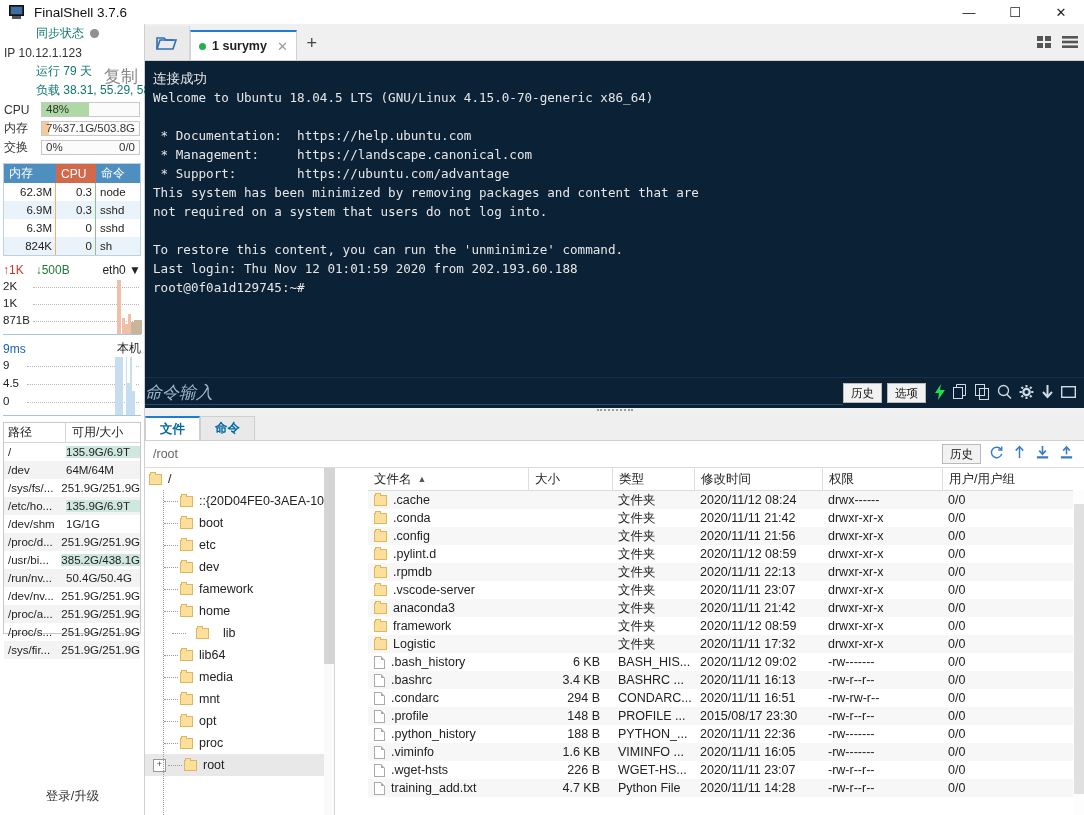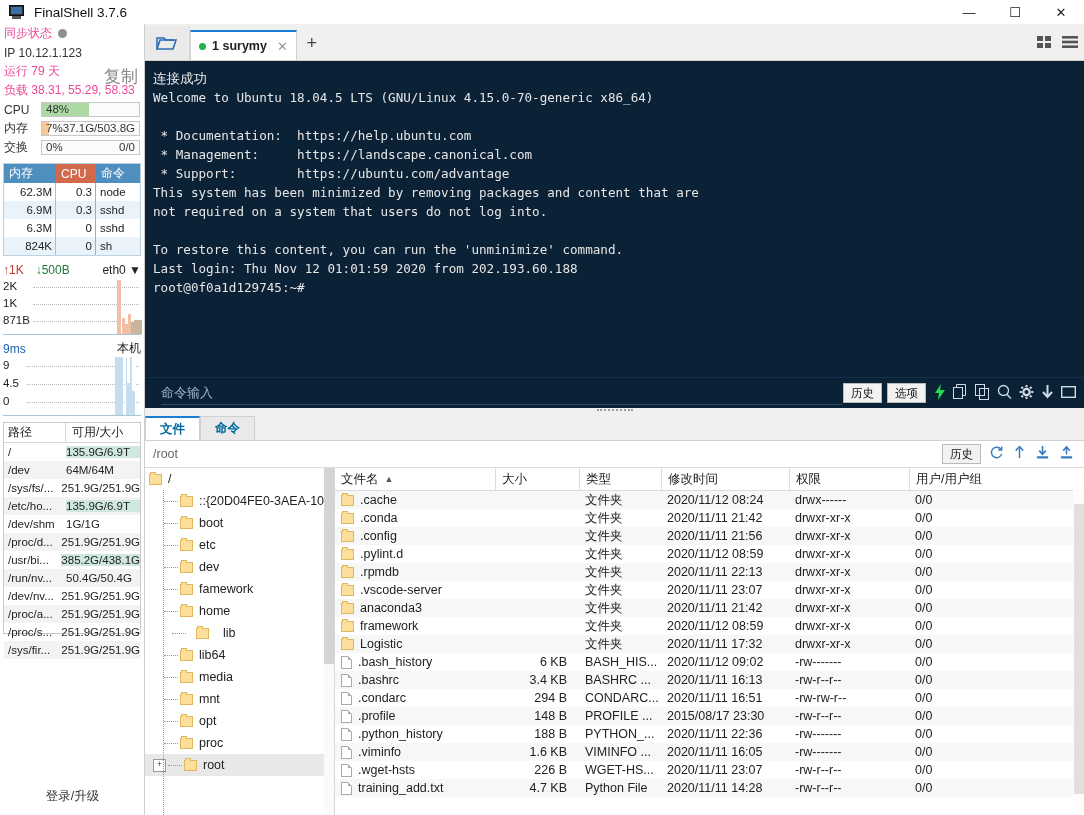--- a/index.html
+++ b/index.html
@@ -21,21 +21,21 @@
   .tb-title{margin-left:8px;font-size:13.5px;color:#111;}
   .tb-spacer{flex:1;}
   .wbtn{width:46px;height:24px;display:flex;align-items:center;justify-content:center;font-size:13px;color:#222;}
 
   
   .body{position:absolute;left:0;top:24px;width:1084px;height:791px;display:flex;}
 
   
   .sidebar{width:145px;height:791px;background:#ffffff;position:relative;border-right:1px solid #cfcfcf;box-sizing:border-box;}
   .sb-row{display:flex;align-items:center;height:19px;padding-left:4px;font-size:12px;color:#333;white-space:nowrap;}
-  .sb-label{color:#ec4899;}
+  .sb-label{color:#0f766e;margin-left:32px;}
   .dot{width:9px;height:9px;border-radius:50%;background:#909090;display:inline-block;margin-left:6px;}
   .copy{color:#888;margin-left:auto;margin-right:6px;font-size:17px;margin-top:48px;}
   .meter{flex:1;height:15px;border:1px solid #c8c8c8;background:#fbfbfb;margin:0 4px 0 3px;position:relative;box-sizing:border-box;}
   .meter .fill{position:absolute;left:0;top:0;bottom:0;}
   .meter .t{position:absolute;left:4px;top:0;line-height:13px;font-size:11.5px;color:#333;}
   .meter .r{position:absolute;right:4px;top:0;line-height:13px;font-size:11.5px;color:#333;}
 
   
   .proc{margin:6px 3px 0 3px;border:1px solid #bcd2e0;}
   .proc-head{display:flex;height:19px;font-size:12px;color:#fff;}
@@ -88,21 +88,21 @@
   .tab .tlab{font-size:12.5px;font-weight:bold;color:#222;}
   .tab .tclose{margin-left:10px;color:#999;font-size:13px;}
   .plus{width:30px;height:34px;display:flex;align-items:center;justify-content:center;font-size:18px;color:#444;}
   .tb-right{margin-left:auto;display:flex;align-items:center;height:34px;padding-right:6px;gap:9px;}
 
   
   .term{position:relative;background:#0b2136;flex:0 0 347px;overflow:hidden;}
   .term-text{padding:8px 0 0 8px;font-family:"DejaVu Sans Mono","Liberation Mono",monospace;font-size:12.6px;line-height:19px;color:#e6e6e6;white-space:pre;}
   .term-text .cn{font-family:"DejaVu Sans","Liberation Sans",sans-serif;font-size:13.5px;}
   .term-bar{position:absolute;left:0;right:0;bottom:0;height:30px;background:#0b2136;display:flex;align-items:center;border-top:1px solid #15304a;}
-  .cmd-input{flex:1;height:22px;margin-left:16px;color:#9db4c7;font-size:13px;display:flex;align-items:center;border-bottom:1px solid #2a4a66;}
+  .cmd-input{flex:1;height:22px;margin-left:0;color:#9db4c7;font-size:17px;display:flex;align-items:center;border-bottom:1px solid #2a4a66;font-style:italic;}
   .mini-btn{height:18px;padding:0 7px;background:#f2f2f2;border:1px solid #b9b9b9;font-size:11.5px;color:#111;display:flex;align-items:center;margin-right:5px;}
   .term-icons{display:flex;align-items:center;gap:7px;padding:0 8px 0 3px;}
 
   .splitter{height:6px;background:#f0f0f0;display:flex;align-items:center;justify-content:center;}
   .splitter .grip{width:36px;height:3px;background:transparent;border-top:2px dotted #9a9a9a;}
 
   
   .fm{flex:1;display:flex;flex-direction:column;background:#fff;}
   .fm-tabs{height:26px;background:#efefef;display:flex;align-items:flex-end;border-bottom:1px solid #d0d0d0;}
   .ftab{height:24px;padding:0 14px;display:flex;align-items:center;font-size:12.5px;font-weight:bold;color:#0369a1;background:#e9e9e9;border:1px solid #cfcfcf;border-bottom:none;box-sizing:border-box;}
@@ -117,21 +117,21 @@
   .tnode{display:flex;align-items:center;height:22px;font-size:12.5px;color:#222;white-space:nowrap;}
   .tnode.sel{background:#e8e8e8;}
   .folder{width:13px;height:11px;background:#fbdf9a;border:1px solid #e0b75c;box-sizing:border-box;margin-right:6px;flex:none;position:relative;}
   .folder:before{content:"";position:absolute;left:0;top:-3px;width:6px;height:3px;background:#fbdf9a;border:1px solid #e0b75c;border-bottom:none;box-sizing:border-box;}
   .tdash{width:14px;border-top:1px dotted #999;margin-right:2px;flex:none;}
   .tplus{width:11px;height:11px;border:1px solid #999;font-size:9px;line-height:9px;text-align:center;margin-right:2px;flex:none;color:#444;background:#fff;}
   .tree-vline{position:absolute;left:18px;top:22px;bottom:0;border-left:1px dotted #999;}
   .tree-sb{position:absolute;right:0;top:0;width:10px;bottom:0;background:#fafafa;}
   .tree-sb .thumb{position:absolute;left:0;right:0;top:0;height:196px;background:#d4d4d4;}
 
-  .list{flex:1;display:flex;flex-direction:column;overflow:hidden;position:relative;}
+  .list{flex:1;display:flex;flex-direction:column;overflow:hidden;position:relative;margin-left:33px;}
   .lhead{display:flex;height:22px;font-size:12.5px;color:#222;border-bottom:1px solid #dcdcdc;align-items:center;}
   .lh{box-sizing:border-box;padding-left:6px;display:flex;align-items:center;height:22px;border-left:1px solid #dcdcdc;}
   .lh:first-child{border-left:none;}
   .lrow{display:flex;height:18px;font-size:12.5px;color:#222;align-items:center;}
   .lrow:nth-child(odd){background:#f7f7f7;}
   .lc{box-sizing:border-box;padding-left:6px;overflow:hidden;white-space:nowrap;display:flex;align-items:center;}
   .lc.num{justify-content:flex-end;padding-right:12px;}
   .c-name{width:160px;}
   .c-size{width:84px;}
   .c-type{width:82px;}

